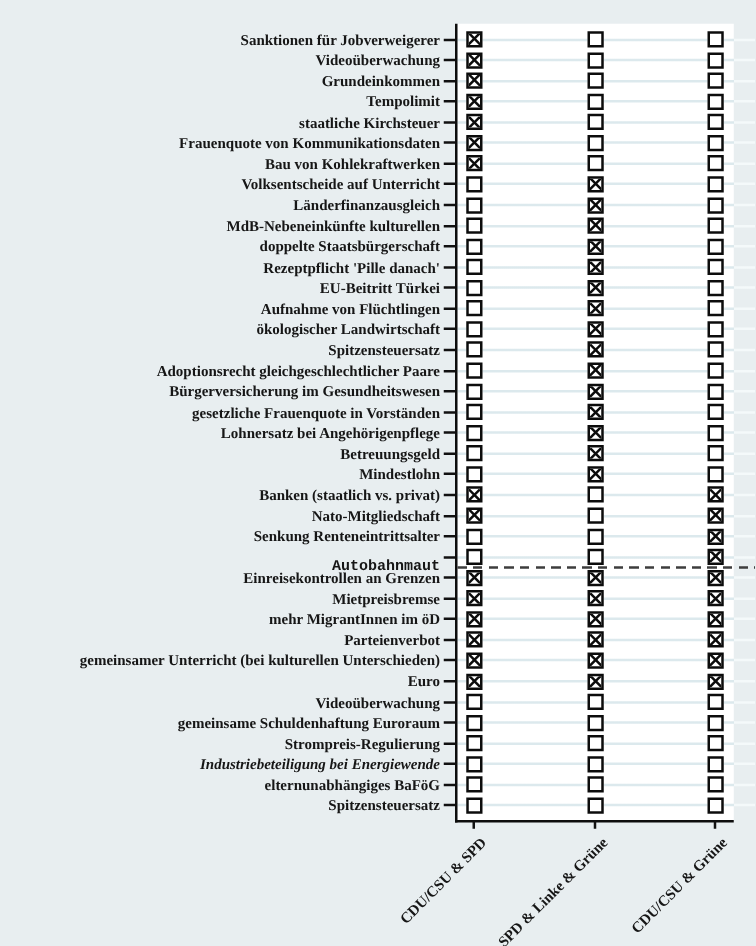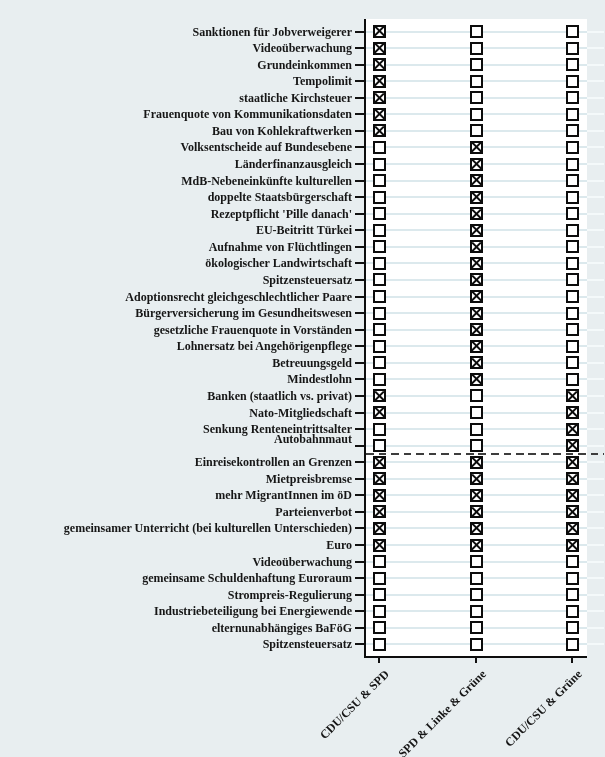--- a/index.html
+++ b/index.html
@@ -110,21 +110,21 @@
       <div class="topic-label" style="top: 57.632px;">Grundeinkommen</div>
       <div class="ytick" style="top: 63.632px;"></div>
       <div class="topic-label" style="top: 74.198px;">Tempolimit</div>
       <div class="ytick" style="top: 80.198px;"></div>
       <div class="topic-label" style="top: 90.764px;">staatliche Kirchsteuer</div>
       <div class="ytick" style="top: 96.764px;"></div>
       <div class="topic-label" style="top: 107.33px;">Frauenquote von Kommunikationsdaten</div>
       <div class="ytick" style="top: 113.33px;"></div>
       <div class="topic-label" style="top: 123.896px;">Bau von Kohlekraftwerken</div>
       <div class="ytick" style="top: 129.896px;"></div>
-      <div class="topic-label" style="top: 140.462px;">Volksentscheide auf Bundesebene</div>
+      <div class="topic-label" style="top: 140.462px;">Volksentscheide auf Unterricht</div>
       <div class="ytick" style="top: 146.462px;"></div>
       <div class="topic-label" style="top: 157.028px;">Länderfinanzausgleich</div>
       <div class="ytick" style="top: 163.028px;"></div>
       <div class="topic-label" style="top: 173.594px;">MdB-Nebeneinkünfte kulturellen</div>
       <div class="ytick" style="top: 179.594px;"></div>
       <div class="topic-label" style="top: 190.16px;">doppelte Staatsbürgerschaft</div>
       <div class="ytick" style="top: 196.16px;"></div>
       <div class="topic-label" style="top: 206.726px;">Rezeptpflicht 'Pille danach'</div>
       <div class="ytick" style="top: 212.726px;"></div>
       <div class="topic-label" style="top: 223.292px;">EU-Beitritt Türkei</div>
@@ -146,41 +146,41 @@
       <div class="topic-label" style="top: 355.82px;">Betreuungsgeld</div>
       <div class="ytick" style="top: 361.82px;"></div>
       <div class="topic-label" style="top: 372.386px;">Mindestlohn</div>
       <div class="ytick" style="top: 378.386px;"></div>
       <div class="topic-label" style="top: 388.952px;">Banken (staatlich vs. privat)</div>
       <div class="ytick" style="top: 394.952px;"></div>
       <div class="topic-label" style="top: 405.518px;">Nato-Mitgliedschaft</div>
       <div class="ytick" style="top: 411.518px;"></div>
       <div class="topic-label" style="top: 422.084px;">Senkung Renteneintrittsalter</div>
       <div class="ytick" style="top: 428.084px;"></div>
-      <div class="topic-label" style="top: 432px;">Autobahnmaut</div>
+      <div class="topic-label" style="top: 446px; font-family: Liberation Mono, monospace;">Autobahnmaut</div>
       <div class="ytick" style="top: 444.65px;"></div>
       <div class="topic-label" style="top: 455.216px;">Einreisekontrollen an Grenzen</div>
       <div class="ytick" style="top: 461.216px;"></div>
       <div class="topic-label" style="top: 471.782px;">Mietpreisbremse</div>
       <div class="ytick" style="top: 477.782px;"></div>
       <div class="topic-label" style="top: 488.348px;">mehr MigrantInnen im öD</div>
       <div class="ytick" style="top: 494.348px;"></div>
       <div class="topic-label" style="top: 504.914px;">Parteienverbot</div>
       <div class="ytick" style="top: 510.914px;"></div>
       <div class="topic-label" style="top: 521.48px;">gemeinsamer Unterricht (bei kulturellen Unterschieden)</div>
       <div class="ytick" style="top: 527.48px;"></div>
       <div class="topic-label" style="top: 538.046px;">Euro</div>
       <div class="ytick" style="top: 544.046px;"></div>
       <div class="topic-label" style="top: 554.612px;">Videoüberwachung</div>
       <div class="ytick" style="top: 560.612px;"></div>
       <div class="topic-label" style="top: 571.178px;">gemeinsame Schuldenhaftung Euroraum</div>
       <div class="ytick" style="top: 577.178px;"></div>
       <div class="topic-label" style="top: 587.744px;">Strompreis-Regulierung</div>
       <div class="ytick" style="top: 593.744px;"></div>
-      <div class="topic-label" style="top: 604.31px;">Industriebeteiligung bei Energiewende</div>
+      <div class="topic-label" style="top: 604.31px; font-style: italic;">Industriebeteiligung bei Energiewende</div>
       <div class="ytick" style="top: 610.31px;"></div>
       <div class="topic-label" style="top: 620.876px;">elternunabhängiges BaFöG</div>
       <div class="ytick" style="top: 626.876px;"></div>
       <div class="topic-label" style="top: 637.442px;">Spitzensteuersatz</div>
       <div class="ytick" style="top: 643.442px;"></div>
     </div>
   <div class="spine-y"></div>
   <div class="spine-x"></div>
   <div id="cell-layer">
       <div class="cb checked" style="left: 372.5px; top: 25px;"></div>

